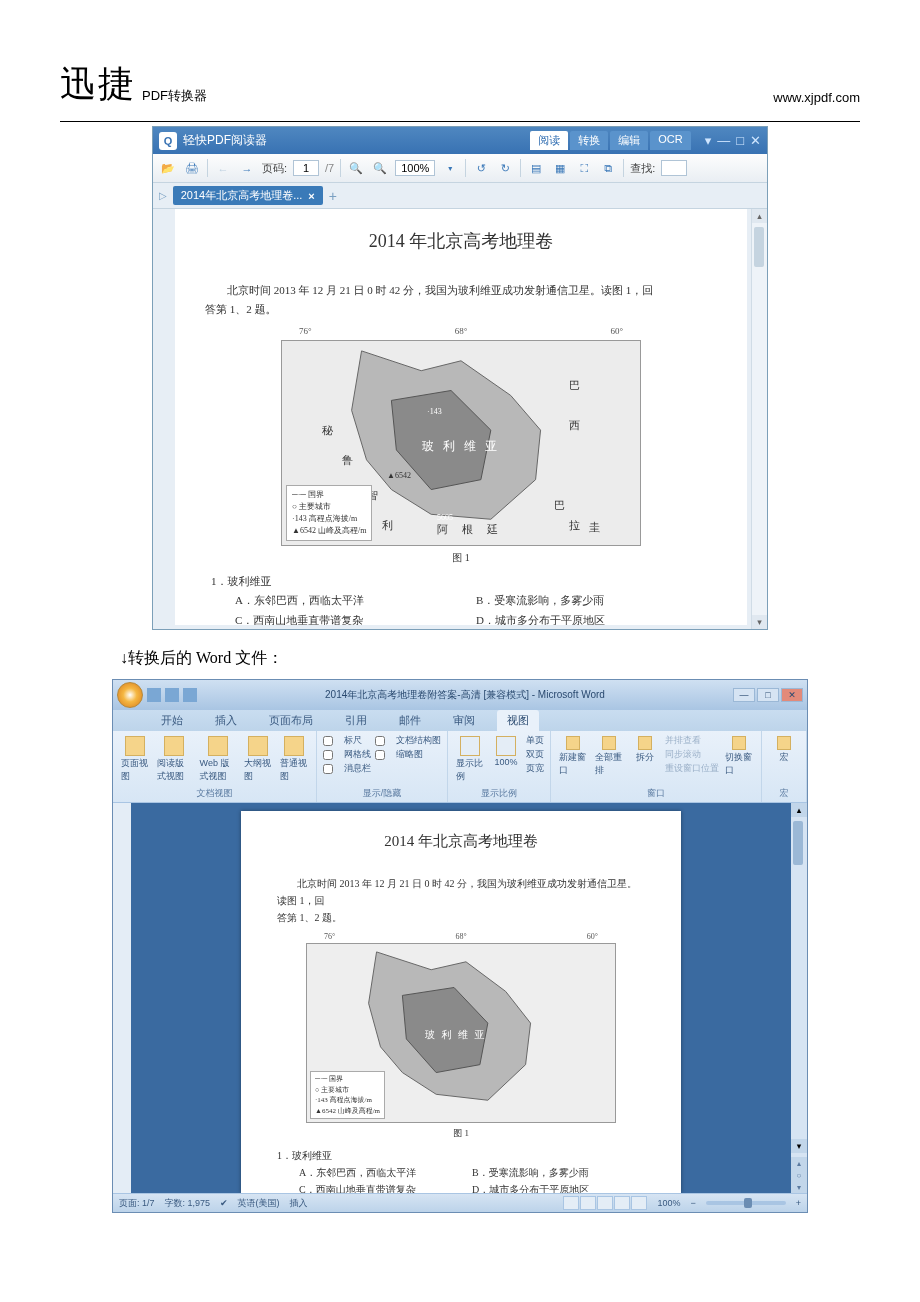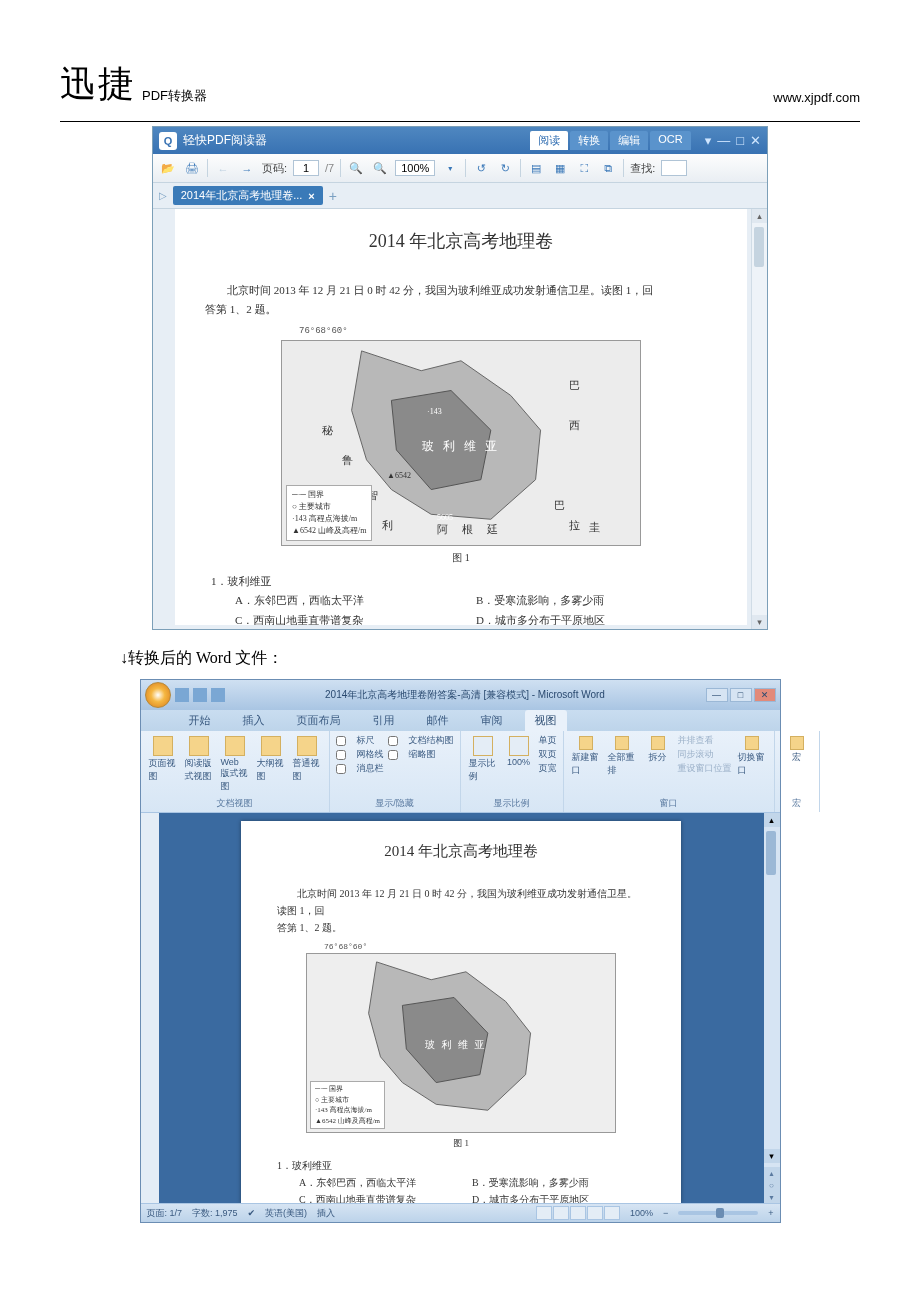--- a/index.html
+++ b/index.html
@@ -43,34 +43,34 @@
   .pdf-page{flex:1;background:#fff;margin:0 4px 4px 0;padding:14px 30px 8px;overflow:hidden;position:relative;font-family:"SimSun",serif;color:#333;}
   .pdf-scroll{width:16px;background:#eef3f8;border-left:1px solid #d0dce6;position:relative;}
   .pdf-scroll .up,.pdf-scroll .down{height:14px;background:#e0e8f0;display:flex;align-items:center;justify-content:center;font-size:9px;color:#666;cursor:pointer;}
   .pdf-scroll .down{position:absolute;bottom:0;width:100%;}
   .pdf-scroll .thumb{position:absolute;top:18px;width:10px;left:2px;height:40px;background:#c5d4e0;border-radius:2px;cursor:pointer;}
 
   .doc-title{text-align:center;font-size:18px;font-family:"SimSun",serif;margin:6px 0 28px;}
   .doc-body{font-size:11px;line-height:1.7;}
   .indent{text-indent:2em;}
   .map-wrap{margin:6px auto 4px;width:360px;}
-  .map-coords{display:flex;padding:0 18px;font-size:9px;color:#555;font-family:Liberation Mono, monospace;}
+  .map-coords{display:flex;justify-content:space-between;padding:0 18px;font-size:9px;color:#555;}
   .map-box{border:1px solid #999;height:206px;background:#ececec;position:relative;overflow:hidden;}
   .map-country{position:absolute;font-size:12px;color:#333;letter-spacing:3px;}
   .legend{position:absolute;left:4px;bottom:4px;background:#fff;border:1px solid #aaa;padding:3px 5px;font-size:8px;line-height:1.5;}
   .fig-cap{text-align:center;font-size:10px;margin:3px 0 6px;}
   .q-list{font-size:11px;line-height:1.8;padding-left:6px;}
   .opts{display:flex;flex-wrap:wrap;padding-left:24px;}
   .opts span{width:50%;}
 
   
   .convert-label{font-family:"SimSun",serif;font-size:16px;margin:10px 0 10px 60px;}
 
   
-  .word-window{border:1px solid #6b8db3;width:641px;margin:0 auto;font-size:10px;}
+  .word-window{border:1px solid #6b8db3;width:696px;margin:0 auto;font-size:10px;}
   .word-titlebar{background:linear-gradient(#cfe0f2,#a9c5e3);display:flex;align-items:center;padding:2px 4px;color:#2a4a70;}
   .word-orb{width:26px;height:26px;border-radius:50%;background:radial-gradient(#fff,#f5b742 40%,#d87a1a);border:1px solid #b5883a;margin-right:4px;cursor:pointer;}
   .qat{display:flex;gap:4px;}
   .qat span{width:14px;height:14px;display:inline-block;cursor:pointer;}
   .word-titletext{flex:1;text-align:center;font-size:10px;}
   .word-winbtns{display:flex;gap:2px;}
   .word-winbtns span{width:22px;height:14px;background:#d6e4f3;border:1px solid #9bb8d6;cursor:pointer;display:inline-flex;align-items:center;justify-content:center;font-size:9px;}
   .word-winbtns .close{background:#e28a7a;}
 
   .ribbon-tabs{background:linear-gradient(#c9ddf0,#bdd4ea);display:flex;gap:12px;padding:0 4px 0 38px;}

